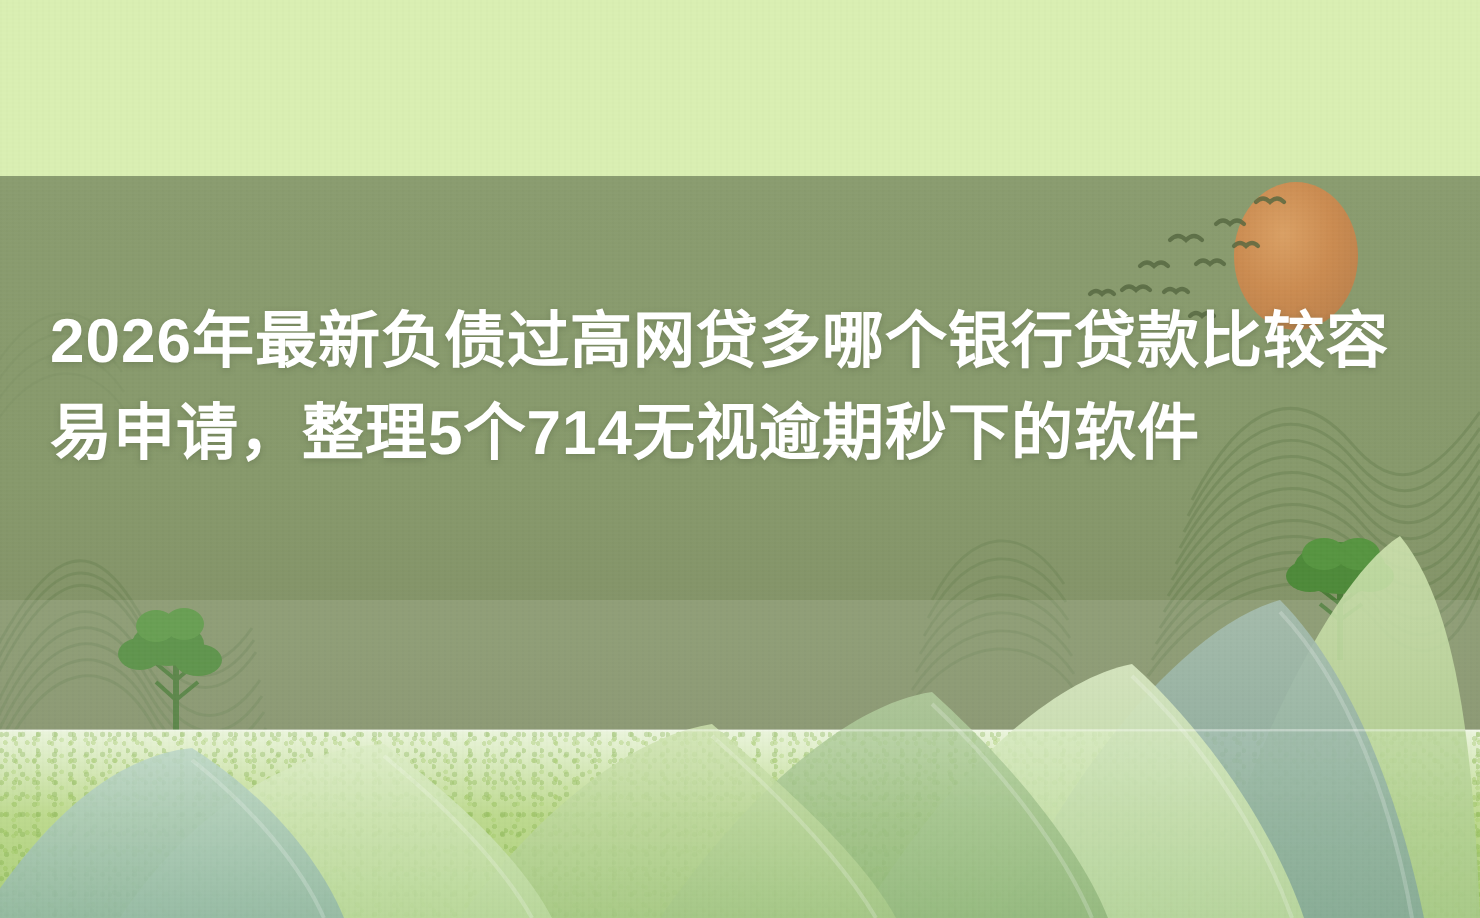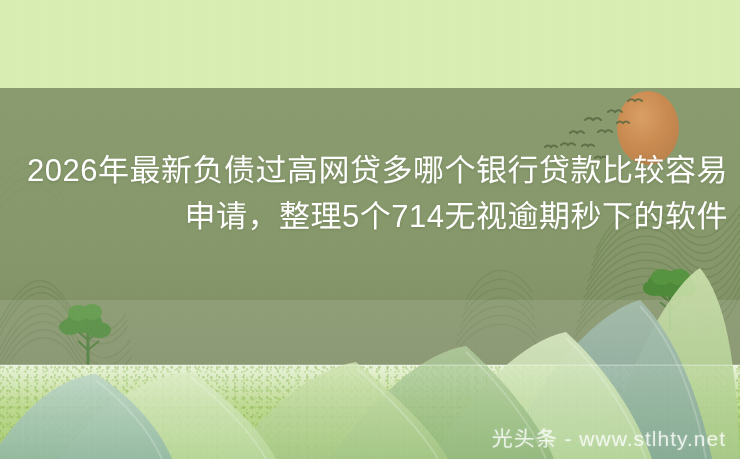--- a/index.html
+++ b/index.html
@@ -73,29 +73,29 @@
     inset: 0;
     pointer-events: none;
   }
 
   
   .headline {
     position: absolute;
     left: 0;
     top: 148px;
     width: 740px;
-    text-align: right;
+    text-align: left;
     color: #ffffff;
     font-size: 31px;
     line-height: 46px;
     letter-spacing: .5px;
-    font-weight: 400;
+    font-weight: 700;
     text-shadow: 0 1px 3px rgba(60,75,45,.28);
     white-space: pre-wrap;
-    padding: 0 12px;
+    padding: 0 25px;
     box-sizing: border-box;
   }
 
   
   .watermark {
     position: absolute;
     right: 14px;
     bottom: 10px;
     color: rgba(255,255,255,.78);
     font-size: 21px;
@@ -255,15 +255,14 @@
       <path d="M640 306 C 674 342, 696 402, 706 459"></path>
     </g>
 
     <rect x="0" y="364.5" width="740" height="1.2" fill="#ffffff" opacity="0.35"></rect>
   </svg>
 
   <div class="grain"></div>
 
   <div class="headline">2026年最新负债过高网贷多哪个银行贷款比较容易申请，整理5个714无视逾期秒下的软件</div>
 
-  <div class="watermark">光头条 - www.stlhty.net</div>
 
 </div>
 
 </body></html>

